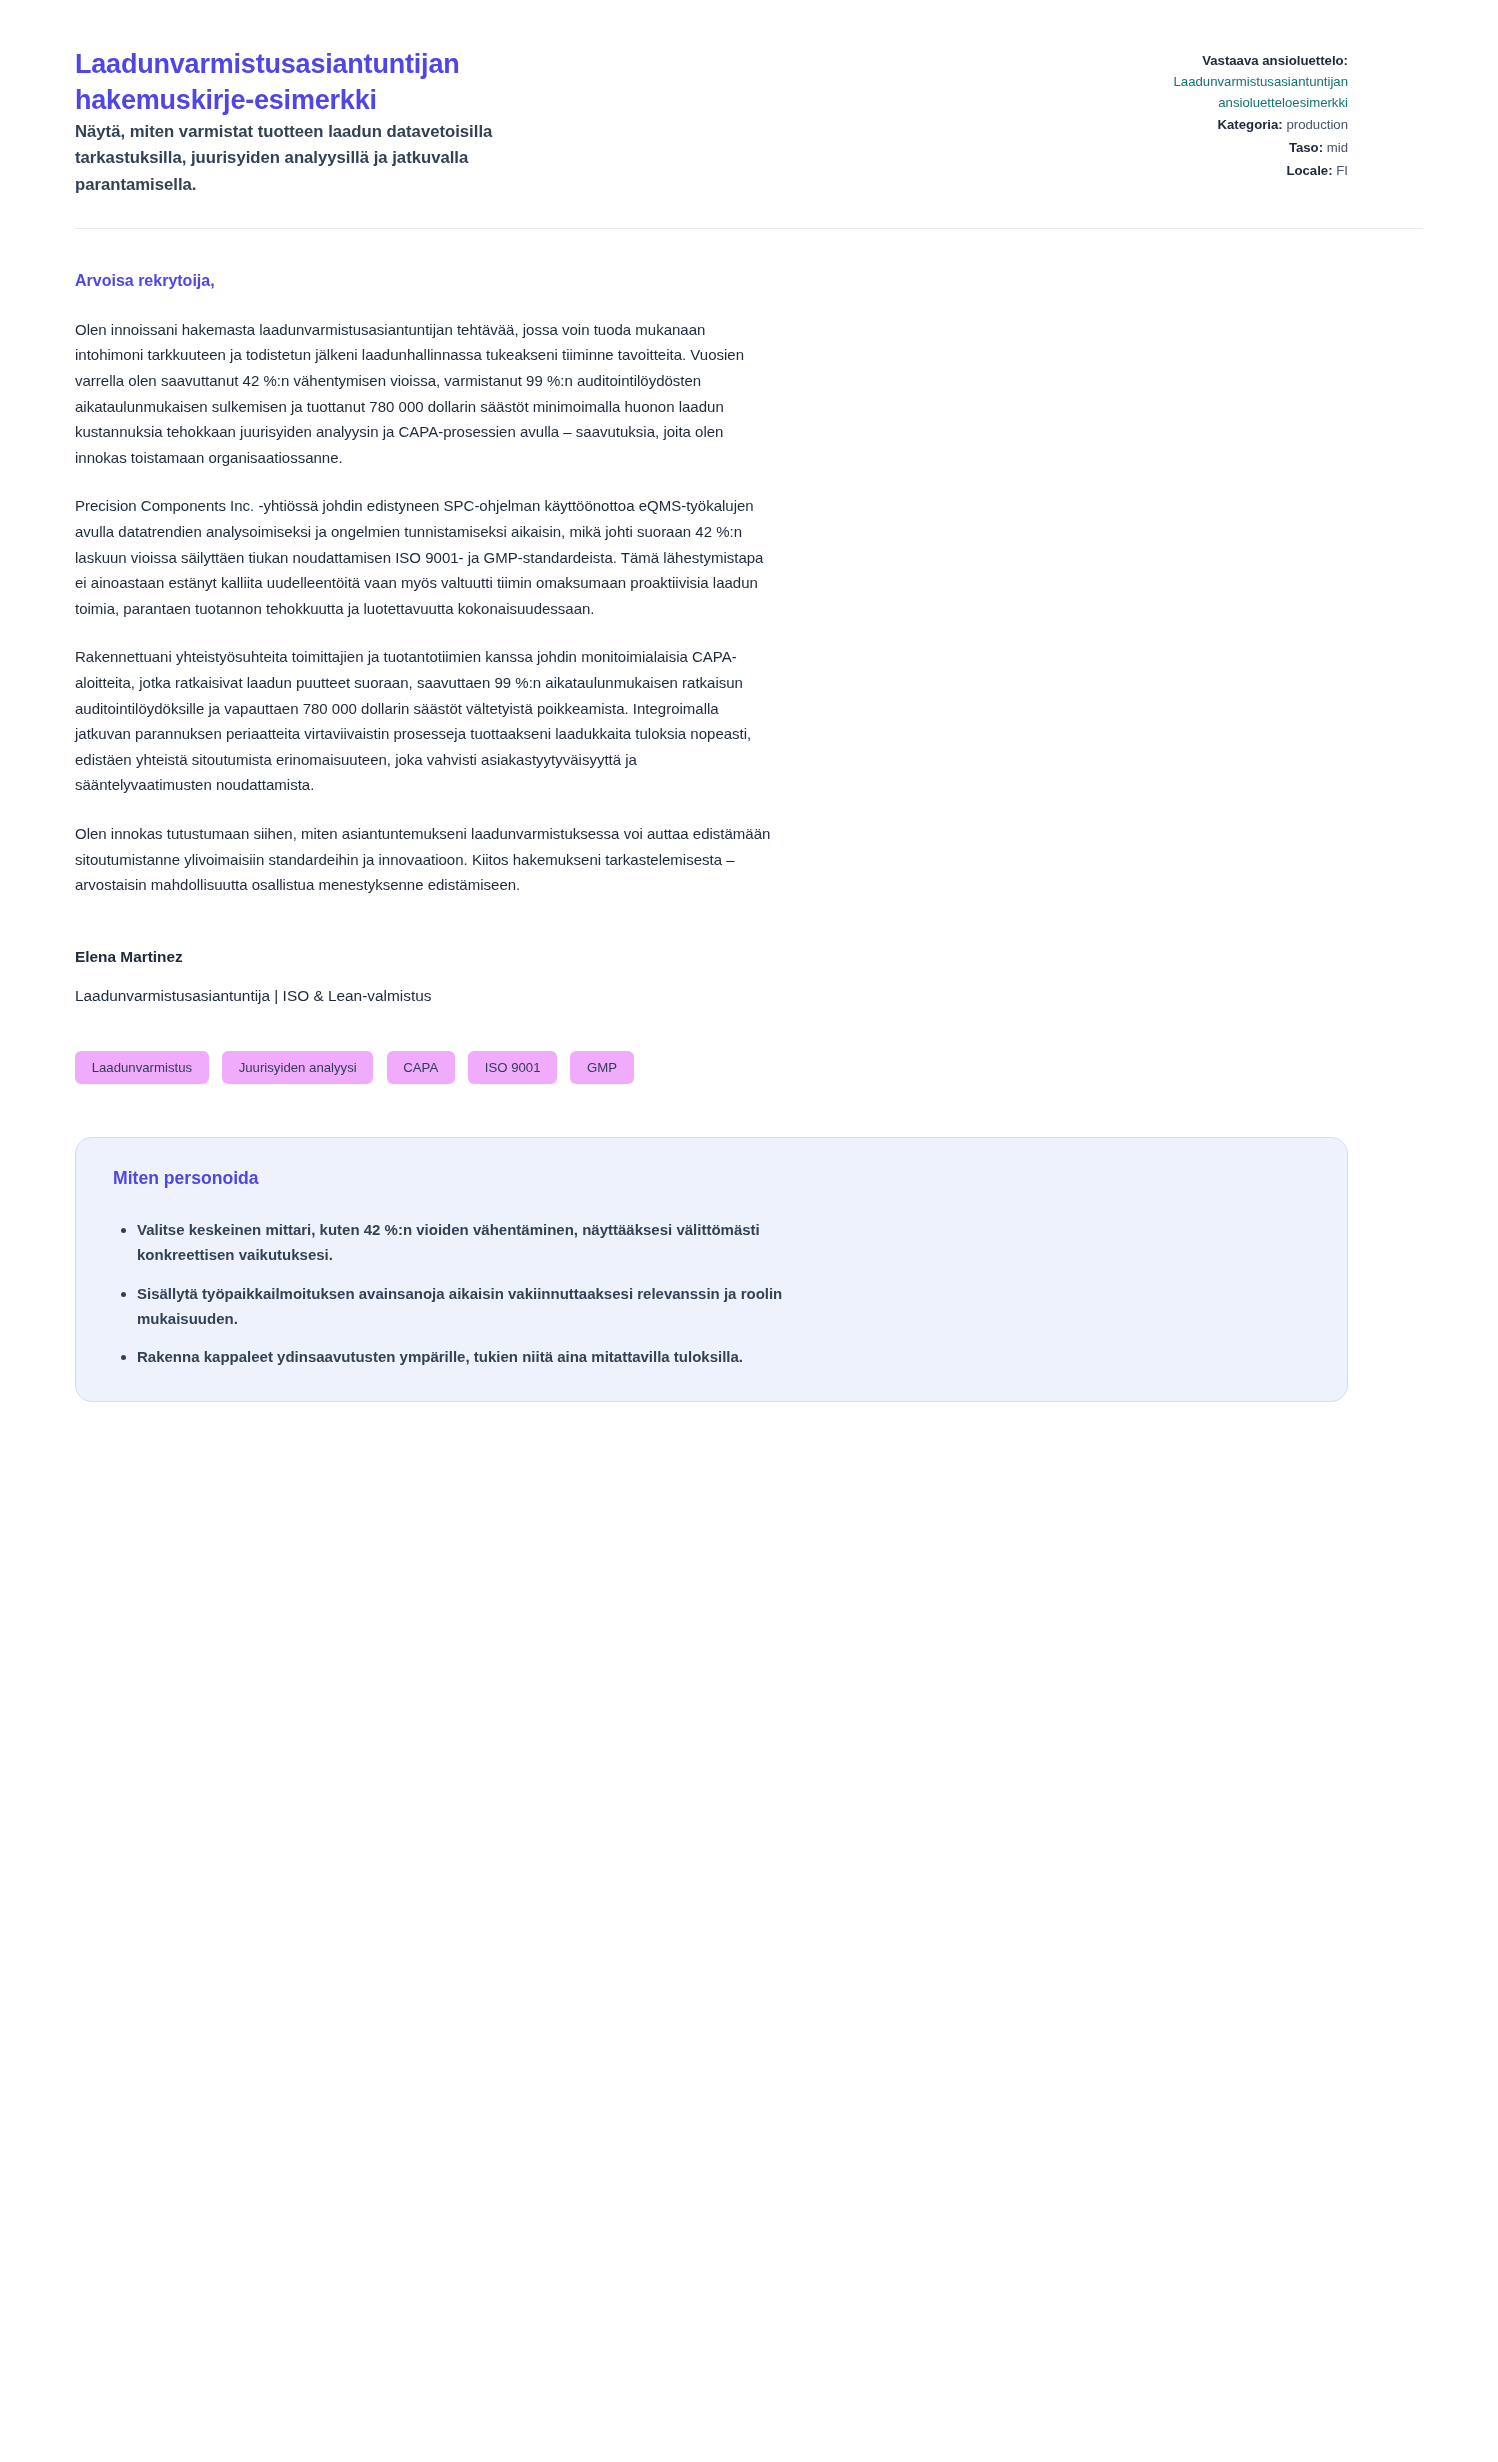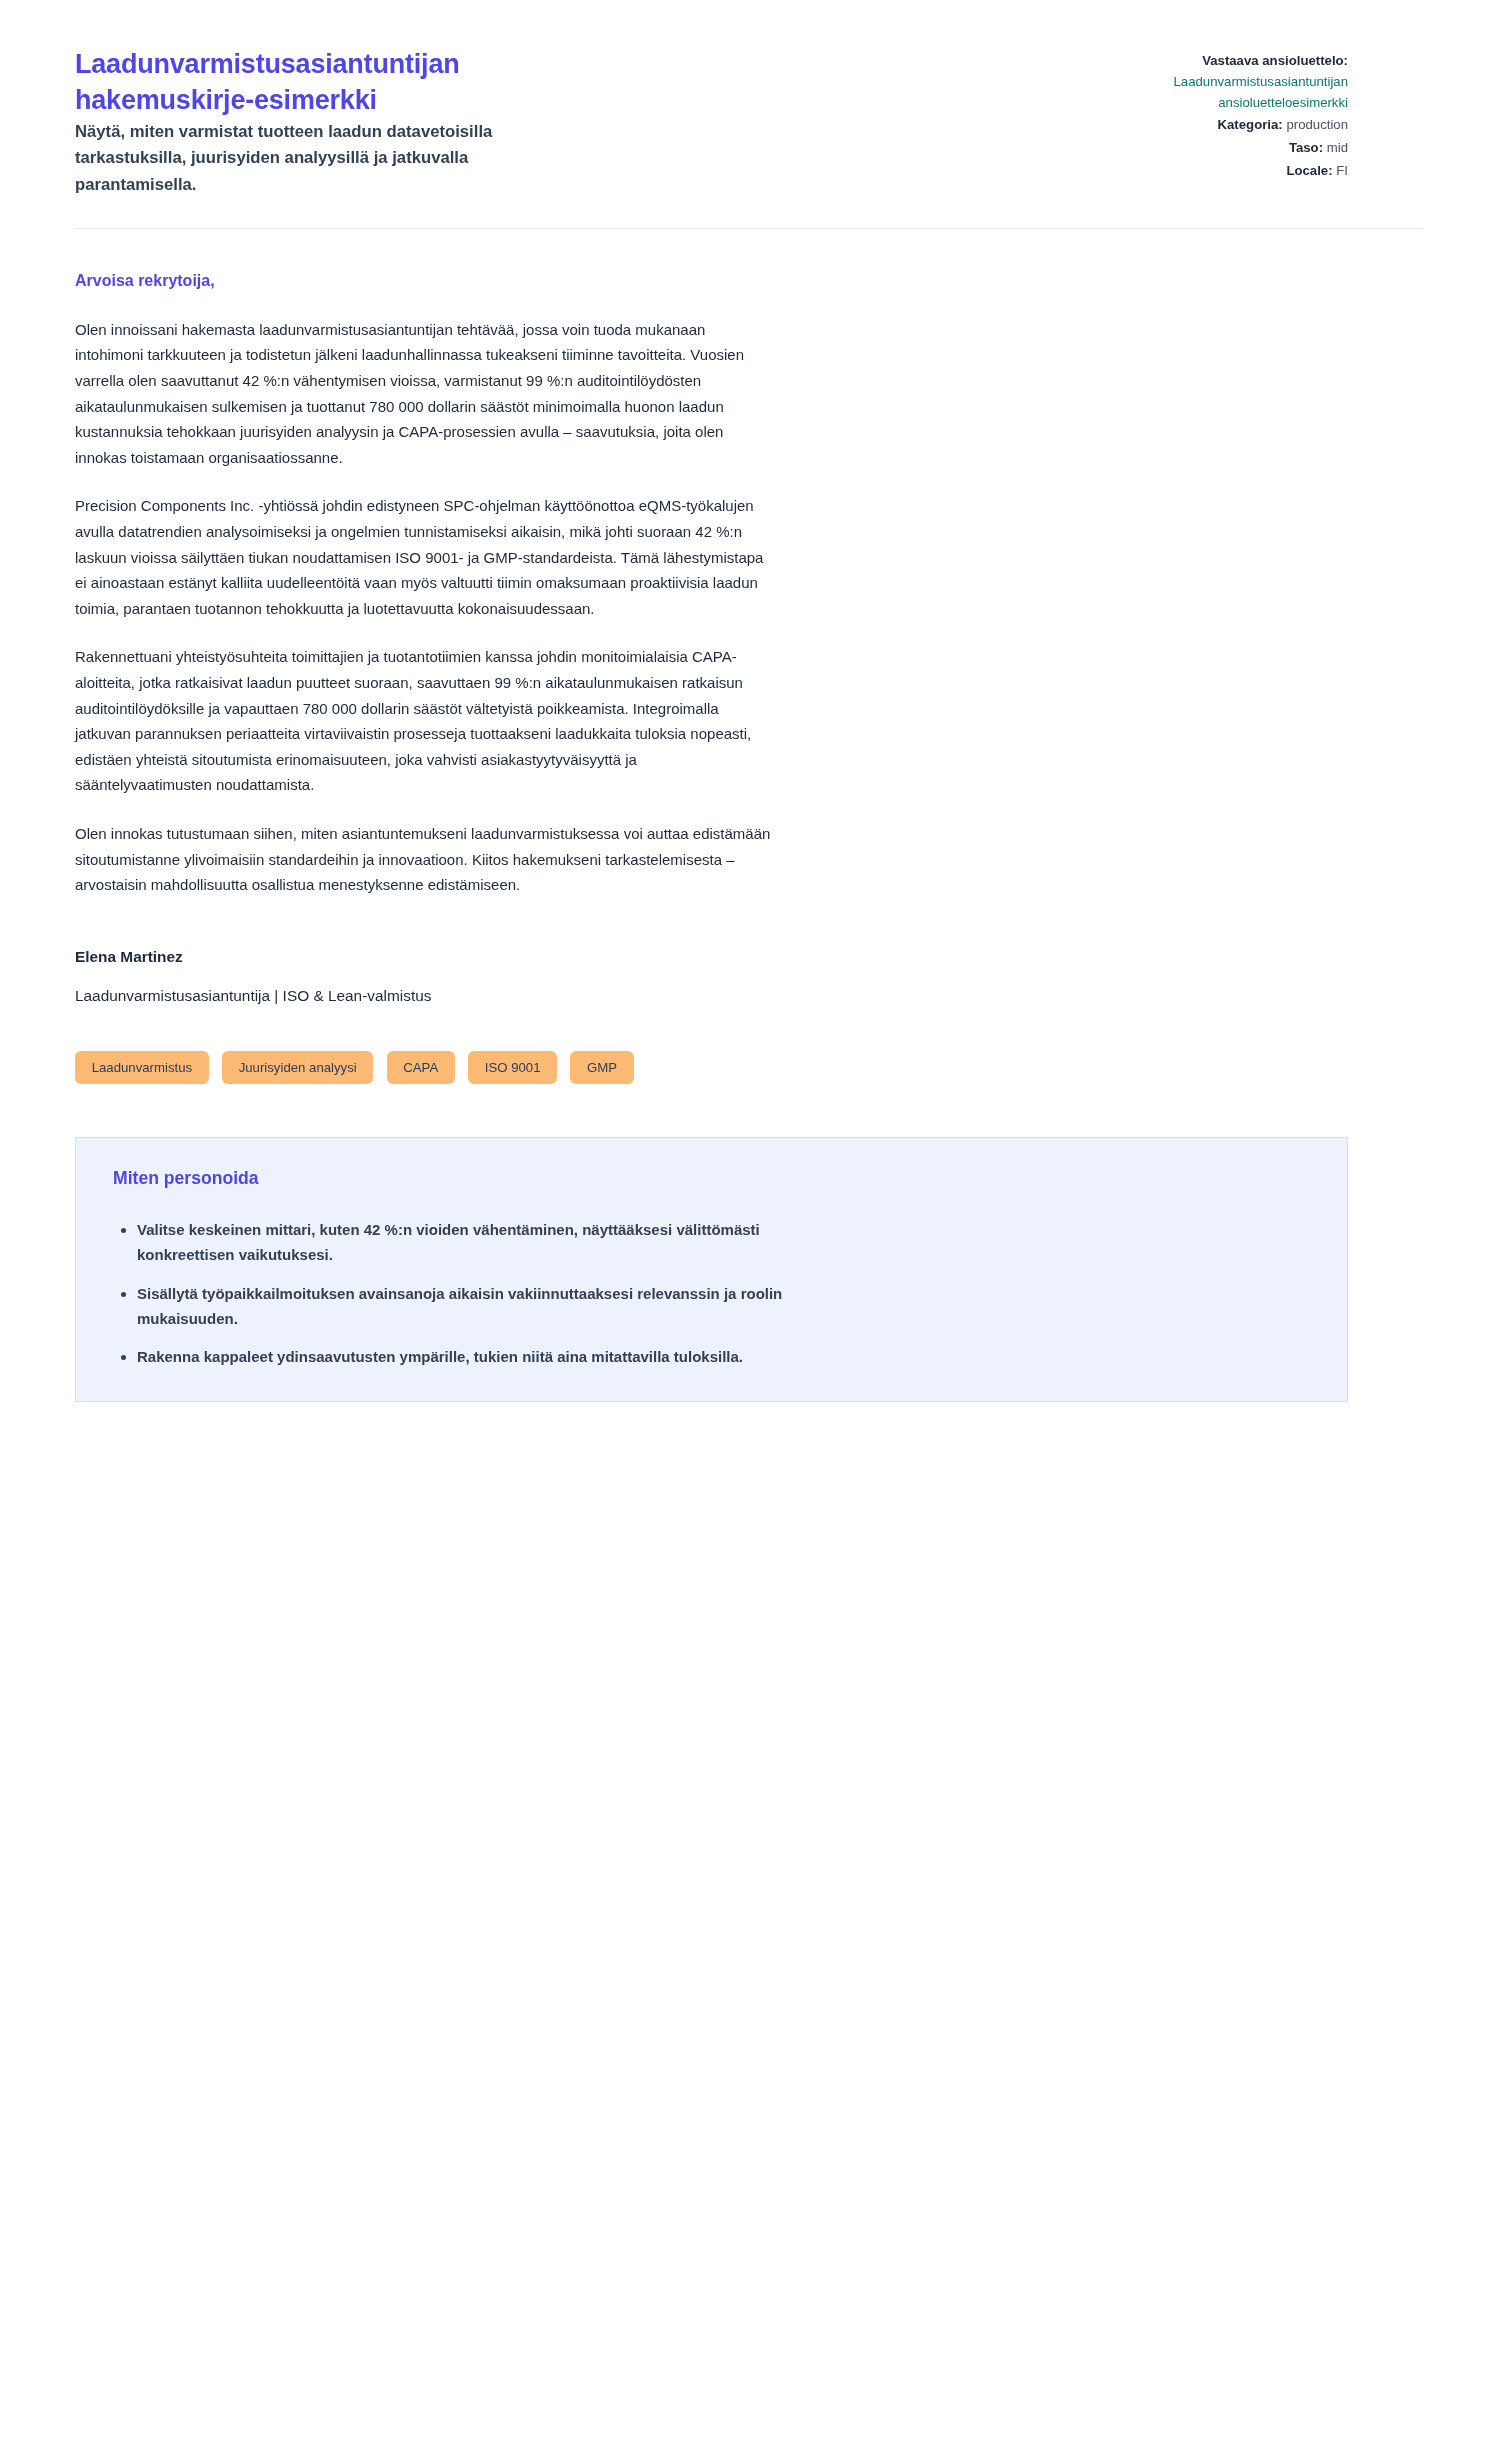--- a/index.html
+++ b/index.html
@@ -37,29 +37,29 @@
   
   .letter { margin-top: 39px; max-width: 696px; font-size: 15px; line-height: 25.6px; }
   .greeting { font-size: 16px; font-weight: 700; color: #4f46e5; margin-bottom: 23px; }
   .par { margin-bottom: 23px; color: #1e293b; }
   .sig-name { margin-top: 46px; font-weight: 700; font-size: 15.4px; }
   .sig-title { margin-top: 14px; font-size: 15.4px; }
 
   
   .tags { margin-top: 42px; display: flex; flex-wrap: wrap; gap: 13.2px; }
   .tag {
-    display: inline-block; background: #fdba74; color: #323b58;
+    display: inline-block; background: #f0abfc; color: #323b58;
     font-size: 13.2px; font-weight: 500; line-height: 16px;
     padding: 8.8px 16.7px; border-radius: 6.2px; cursor: pointer;
   }
 
   
   .tips {
     margin-top: 53px; margin-right: 75px;
-    background: #eef2fd; border: 0.9px solid #cfddf5; border-radius: 0;
+    background: #eef2fd; border: 0.9px solid #cfddf5; border-radius: 17px;
     padding: 30px 37px 32px 37px;
   }
   .tips-title { font-size: 17.6px; font-weight: 700; color: #4f46e5; }
   .tips-list { margin-top: 28px; padding-left: 24px; max-width: 745px; list-style: disc; font-weight: bold; }
   .tip { font-size: 15px; line-height: 25px; color: #334155; margin-bottom: 13.2px; }
   .tip:last-child { margin-bottom: 0; }
   .tip::marker { color: #334155; }
 </style>
 </head>
 <body>

